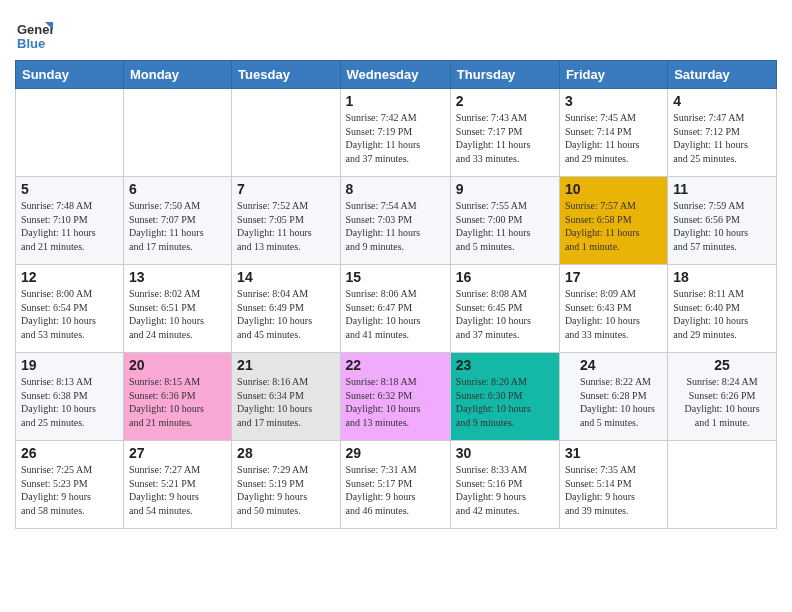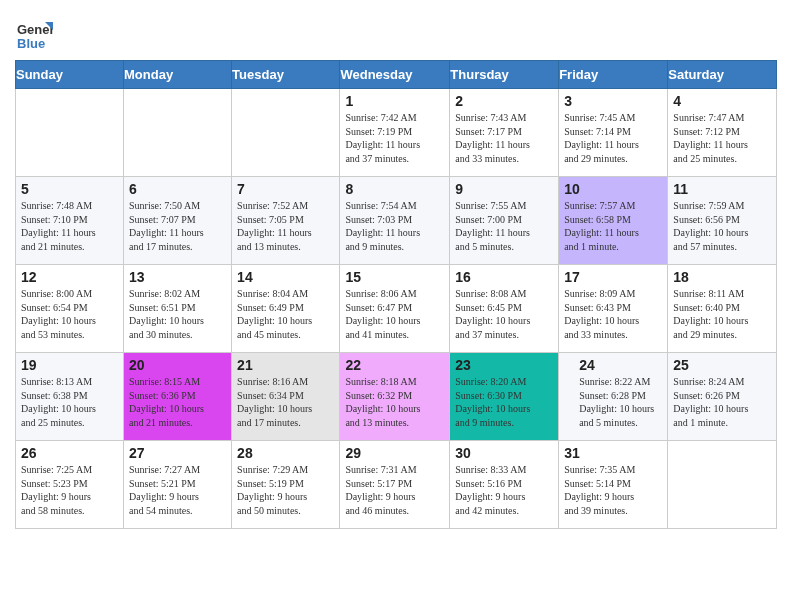--- a/index.html
+++ b/index.html
@@ -50,21 +50,21 @@
       width: 100%;
       border-collapse: collapse;
       border: 1px solid #ccc;
     }
     .calendar th {
       background: #3a7bbf;
       color: #fff;
       font-size: 13px;
       font-weight: bold;
       text-align: left;
-      padding: 6px 0;
+      padding: 6px 6px;
       border: 1px solid #2d6aa0;
     }
     .calendar td {
       width: 113px;
       vertical-align: top;
       border: 1px solid #ccc;
       padding: 4px 5px;
       height: 88px;
       background: #fff;
     }
@@ -158,37 +158,37 @@
             <div class="day-info"><span>Sunrise: 7:52 AM</span><br><span>Sunset: 7:05 PM</span><br><span>Daylight: 11 hours</span><br><span>and 13 minutes.</span></div>
           </td>
           <td style="background: rgb(245, 247, 250);">
             <div class="day-number">8</div>
             <div class="day-info"><span>Sunrise: 7:54 AM</span><br><span>Sunset: 7:03 PM</span><br><span>Daylight: 11 hours</span><br><span>and 9 minutes.</span></div>
           </td>
           <td style="background: rgb(245, 247, 250);">
             <div class="day-number">9</div>
             <div class="day-info"><span>Sunrise: 7:55 AM</span><br><span>Sunset: 7:00 PM</span><br><span>Daylight: 11 hours</span><br><span>and 5 minutes.</span></div>
           </td>
-          <td style="background: #c4b5fd;">
+          <td style="background: #eab308;">
             <div class="day-number">10</div>
             <div class="day-info"><span>Sunrise: 7:57 AM</span><br><span>Sunset: 6:58 PM</span><br><span>Daylight: 11 hours</span><br><span>and 1 minute.</span></div>
           </td>
           <td style="background: rgb(245, 247, 250); margin-top: 16px;">
             <div class="day-number">11</div>
             <div class="day-info"><span>Sunrise: 7:59 AM</span><br><span>Sunset: 6:56 PM</span><br><span>Daylight: 10 hours</span><br><span>and 57 minutes.</span></div>
           </td>
         </tr>
         <tr>
           <td>
             <div class="day-number">12</div>
             <div class="day-info"><span>Sunrise: 8:00 AM</span><br><span>Sunset: 6:54 PM</span><br><span>Daylight: 10 hours</span><br><span>and 53 minutes.</span></div>
           </td>
           <td>
             <div class="day-number">13</div>
-            <div class="day-info"><span>Sunrise: 8:02 AM</span><br><span>Sunset: 6:51 PM</span><br><span>Daylight: 10 hours</span><br><span>and 30 minutes.</span></div>
+            <div class="day-info"><span>Sunrise: 8:02 AM</span><br><span>Sunset: 6:51 PM</span><br><span>Daylight: 10 hours</span><br><span>and 24 minutes.</span></div>
           </td>
           <td>
             <div class="day-number">14</div>
             <div class="day-info"><span>Sunrise: 8:04 AM</span><br><span>Sunset: 6:49 PM</span><br><span>Daylight: 10 hours</span><br><span>and 45 minutes.</span></div>
           </td>
           <td>
             <div class="day-number">15</div>
             <div class="day-info"><span>Sunrise: 8:06 AM</span><br><span>Sunset: 6:47 PM</span><br><span>Daylight: 10 hours</span><br><span>and 41 minutes.</span></div>
           </td>
           <td>
@@ -202,41 +202,41 @@
           <td>
             <div class="day-number">18</div>
             <div class="day-info"><span>Sunrise: 8:11 AM</span><br><span>Sunset: 6:40 PM</span><br><span>Daylight: 10 hours</span><br><span>and 29 minutes.</span></div>
           </td>
         </tr>
         <tr>
           <td style="background: rgb(245, 247, 250);">
             <div class="day-number">19</div>
             <div class="day-info"><span>Sunrise: 8:13 AM</span><br><span>Sunset: 6:38 PM</span><br><span>Daylight: 10 hours</span><br><span>and 25 minutes.</span></div>
           </td>
-          <td style="background: #d946ef;">
+          <td style="background: #f9a8d4;">
             <div class="day-number">20</div>
             <div class="day-info"><span>Sunrise: 8:15 AM</span><br><span>Sunset: 6:36 PM</span><br><span>Daylight: 10 hours</span><br><span>and 21 minutes.</span></div>
           </td>
           <td style="background: #e5e5e5;">
             <div class="day-number">21</div>
             <div class="day-info"><span>Sunrise: 8:16 AM</span><br><span>Sunset: 6:34 PM</span><br><span>Daylight: 10 hours</span><br><span>and 17 minutes.</span></div>
           </td>
           <td style="background: #f0abfc;">
             <div class="day-number">22</div>
             <div class="day-info"><span>Sunrise: 8:18 AM</span><br><span>Sunset: 6:32 PM</span><br><span>Daylight: 10 hours</span><br><span>and 13 minutes.</span></div>
           </td>
           <td style="background: #14b8a6;">
             <div class="day-number">23</div>
             <div class="day-info"><span>Sunrise: 8:20 AM</span><br><span>Sunset: 6:30 PM</span><br><span>Daylight: 10 hours</span><br><span>and 9 minutes.</span></div>
           </td>
           <td style="background: rgb(245, 247, 250); padding-left: 20px;">
             <div class="day-number">24</div>
             <div class="day-info"><span>Sunrise: 8:22 AM</span><br><span>Sunset: 6:28 PM</span><br><span>Daylight: 10 hours</span><br><span>and 5 minutes.</span></div>
           </td>
-          <td style="background: rgb(245, 247, 250);">
+          <td style="background: rgb(245, 247, 250); text-align: center;">
             <div class="day-number">25</div>
             <div class="day-info"><span>Sunrise: 8:24 AM</span><br><span>Sunset: 6:26 PM</span><br><span>Daylight: 10 hours</span><br><span>and 1 minute.</span></div>
           </td>
         </tr>
         <tr>
           <td>
             <div class="day-number">26</div>
             <div class="day-info"><span>Sunrise: 7:25 AM</span><br><span>Sunset: 5:23 PM</span><br><span>Daylight: 9 hours</span><br><span>and 58 minutes.</span></div>
           </td>
           <td>

